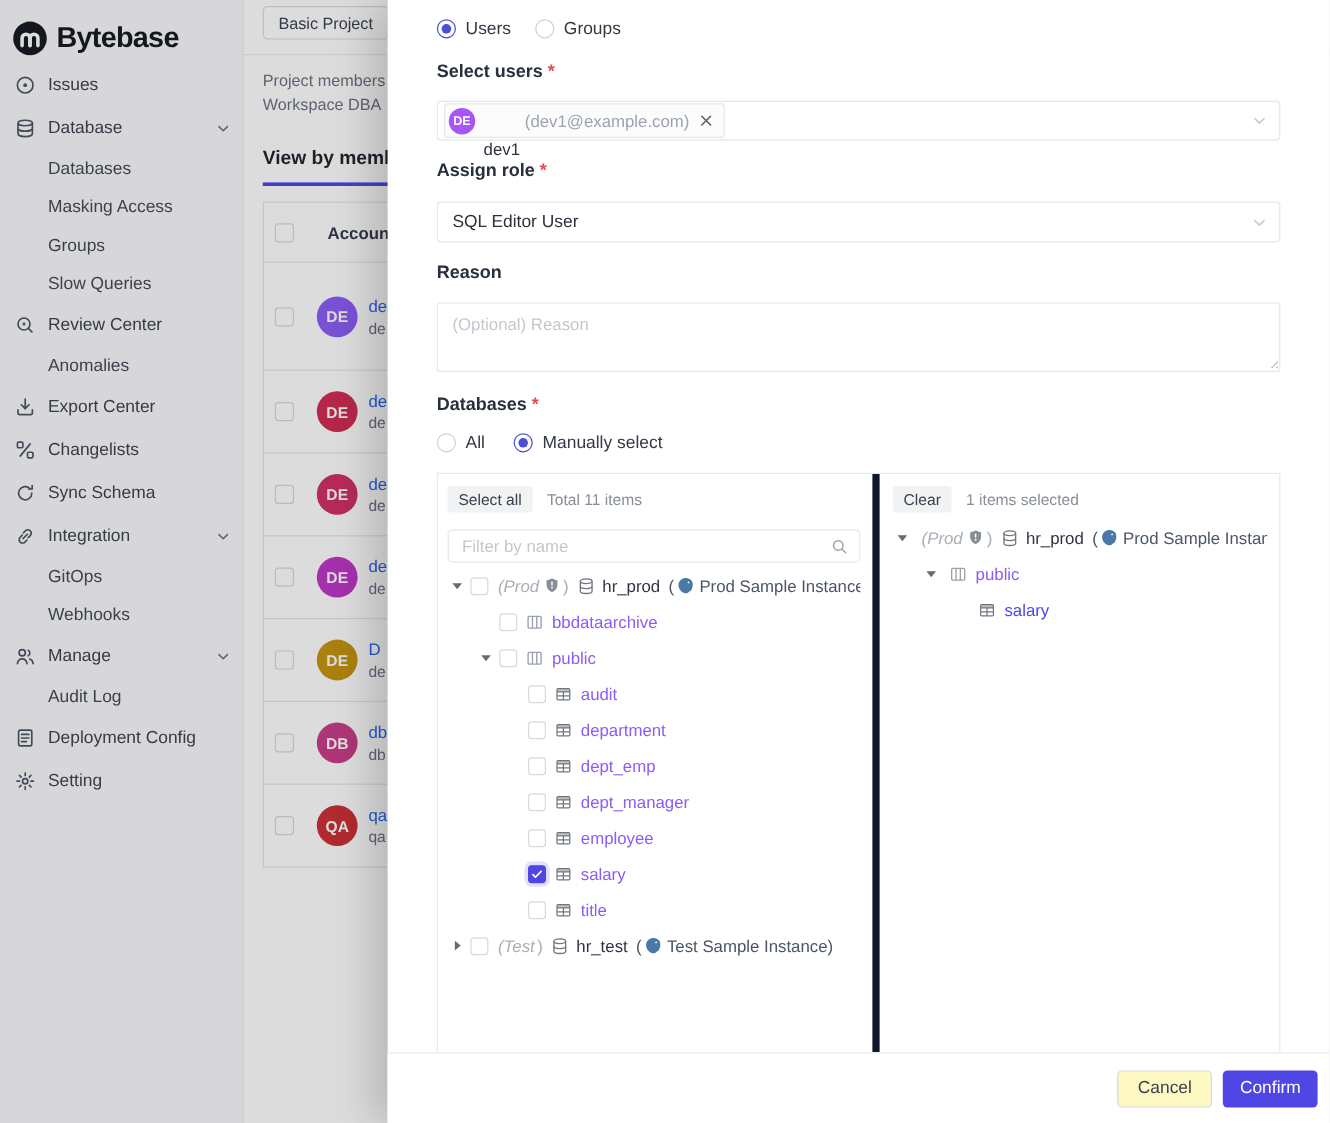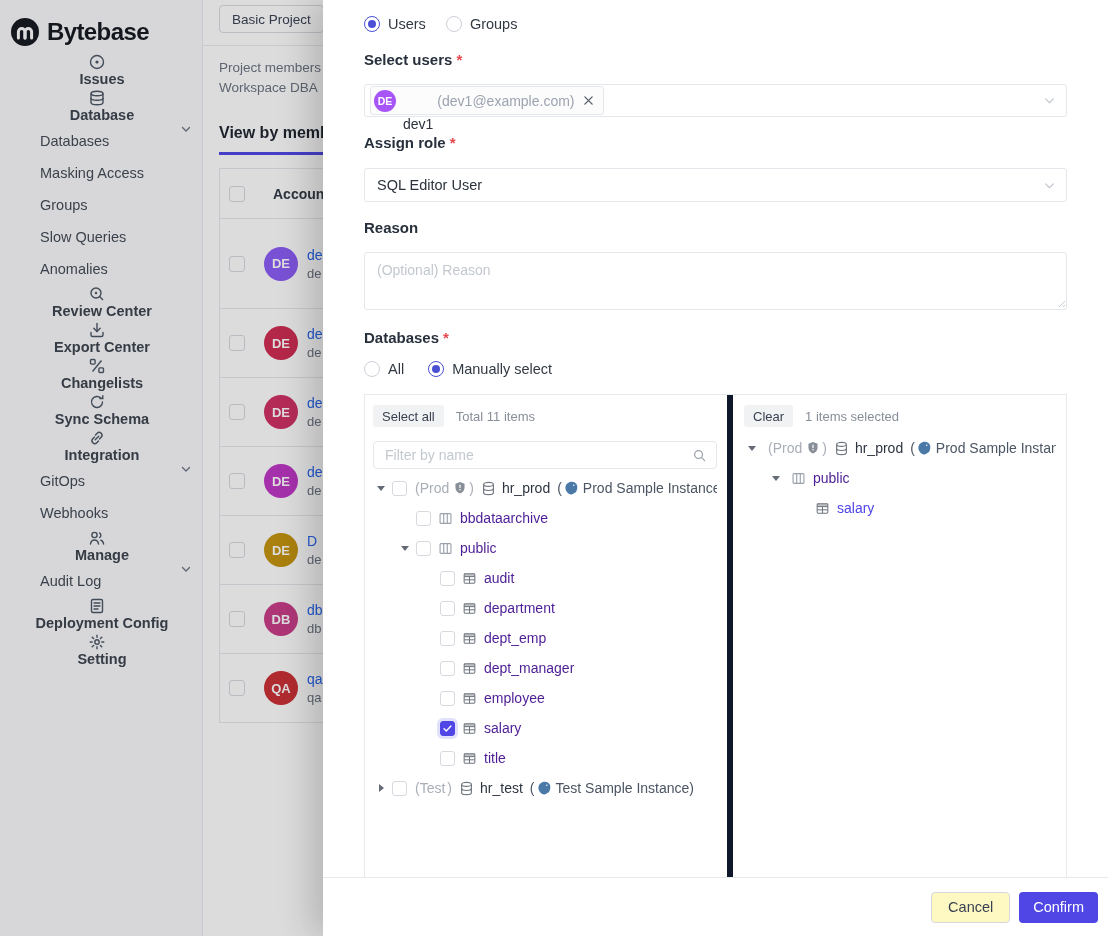--- a/index.html
+++ b/index.html
@@ -6,21 +6,21 @@
   body{font-family:"Liberation Sans",sans-serif;}
   .screen{position:relative;width:1108px;height:936px;overflow:hidden;background:#fff;}
 
   
   .sidebar{position:absolute;left:0;top:0;width:203px;height:100%;background:#f9fafb;border-right:1px solid #e8eaed;box-sizing:border-box;z-index:1;}
   .logo{display:flex;align-items:center;gap:7px;padding:10px 0 0 10px;height:43px;cursor:pointer;}
   .logo-mark{display:flex;}
   .logo-text{font-size:24px;font-weight:800;color:#14181f;letter-spacing:-0.6px;}
   .nav{margin-top:0;}
   .nav-item{display:flex;align-items:center;padding:0 10px 0 12px;cursor:pointer;color:#3c434d;font-size:14.5px;}
-  .nav-item.main{height:36px;font-weight:700;flex-direction:column;}
+  .nav-item.main{height:36px;font-weight:400;}
   .nav-item.sub{height:32px;padding-left:40px;font-weight:400;color:#434a55;}
   .nav-item.active{background:#e5e7ea;border-radius:4px;margin:0 8px;padding-left:32px;}
   .nav-icon{width:18px;height:18px;margin-right:10px;display:inline-flex;flex:none;}
   .nav-chevron{margin-left:auto;display:inline-flex;}
 
   
   .content{position:absolute;left:203px;top:0;right:0;bottom:0;background:#fff;z-index:1;}
   .project-btn{margin:5px 0 0 16px;height:28px;padding:0 12px;border:1px solid #d8dbe0;border-radius:4px;background:#fff;font-size:13.5px;color:#394150;font-family:inherit;cursor:pointer;}
   .content-divider{height:1px;background:#e8eaed;margin-top:12px;}
   .desc{margin:12px 0 0 16px;font-size:13.5px;color:#6b7280;line-height:20px;white-space:nowrap;}
@@ -84,30 +84,30 @@
   .search-ic{display:flex;margin-left:6px;}
   .tree{margin-top:4px;overflow:hidden;}
   .tree.rt{margin-top:6px;}
 
   .trow{display:flex;align-items:center;height:30px;font-size:14px;white-space:nowrap;cursor:pointer;}
   .car{width:16px;height:16px;display:flex;align-items:center;justify-content:center;flex:none;}
   .car.down::after{content:"";width:0;height:0;border-left:4.5px solid transparent;border-right:4.5px solid transparent;border-top:5.5px solid #646b76;}
   .car.right::after{content:"";width:0;height:0;border-top:4.5px solid transparent;border-bottom:4.5px solid transparent;border-left:5.5px solid #646b76;}
   .cbox{width:15px;height:15px;border:1px solid #d6d9de;border-radius:3px;background:#fff;flex:none;margin-left:3px;display:flex;align-items:center;justify-content:center;box-sizing:border-box;}
   .cbox.checked{background:#4f46e5;border-color:#4f46e5;box-shadow:0 0 0 3px #e2e1fb;}
-  .t-env{color:#a9aeb7;margin-left:8px;}
+  .t-env{color:#a9aeb7;margin-left:8px;font-style:italic;}
   .t-envc{color:#a9aeb7;margin-left:2px;}
   .t-shield{display:flex;margin-left:4px;}
   .t-dbic{display:flex;margin-left:7px;}
   .t-name{margin-left:6px;color:#2d3440;font-weight:500;}
   .t-po{color:#4b5563;margin-left:7px;}
   .t-elic{display:flex;margin-left:2px;}
   .t-inst{color:#4b5563;margin-left:4px;}
   .t-sic{display:flex;margin-left:7px;}
-  .t-plain{margin-left:7px;color:#4c1d95;}
+  .t-plain{margin-left:7px;color:#8b5cf6;}
   .trow.selrow .t-plain{color:#4f46e5;font-weight:500;}
 
   .m-foot{height:59px;flex:none;border-top:1px solid #e7e9ec;display:flex;align-items:center;justify-content:flex-end;gap:9px;padding-right:10px;box-sizing:border-box;background:#fff;}
   .btn-cancel{height:31px;padding:0 16px;border:1px solid #d5d8dd;border-radius:4px;background:#fef9c3;color:#394150;font-size:14.5px;font-family:inherit;cursor:pointer;}
   .btn-confirm{height:31px;padding:0 14px;border:none;border-radius:4px;background:#4f46e5;color:#fff;font-size:14.5px;font-weight:500;font-family:inherit;cursor:pointer;}
 </style>
 </head>
 <body>
 
 <div class="screen">
@@ -153,32 +153,32 @@
         </div>
         <div class="nav-item sub">
           <span class="nav-label">Masking Access</span>
         </div>
         <div class="nav-item sub">
           <span class="nav-label">Groups</span>
         </div>
         <div class="nav-item sub">
           <span class="nav-label">Slow Queries</span>
         </div>
-        <div class="nav-item sub">
-          <span class="nav-label">Anomalies</span>
-        </div>
         <div class="nav-item main">
           <span class="nav-icon">
             <svg viewBox="0 0 18 18" width="18" height="18" fill="none" stroke="#4b5563" stroke-width="1.4">
               <circle cx="8" cy="8" r="5"></circle>
               <line x1="11.6" y1="11.6" x2="15" y2="15"></line>
               <circle cx="8" cy="8" r="1.2" fill="#4b5563" stroke="none"></circle>
             </svg>
           </span>
           <span class="nav-label">Review Center</span>
+        </div>
+        <div class="nav-item sub">
+          <span class="nav-label">Anomalies</span>
         </div>
         <div class="nav-item main">
           <span class="nav-icon">
             <svg viewBox="0 0 18 18" width="18" height="18" fill="none" stroke="#4b5563" stroke-width="1.4" stroke-linecap="round" stroke-linejoin="round">
               <path d="M9 2.5v8"></path>
               <path d="M5.8 7.3L9 10.5l3.2-3.2"></path>
               <path d="M3 11.5v2.5c0 .8.7 1.5 1.5 1.5h9c.8 0 1.5-.7 1.5-1.5v-2.5"></path>
             </svg>
           </span>
           <span class="nav-label">Export Center</span>

